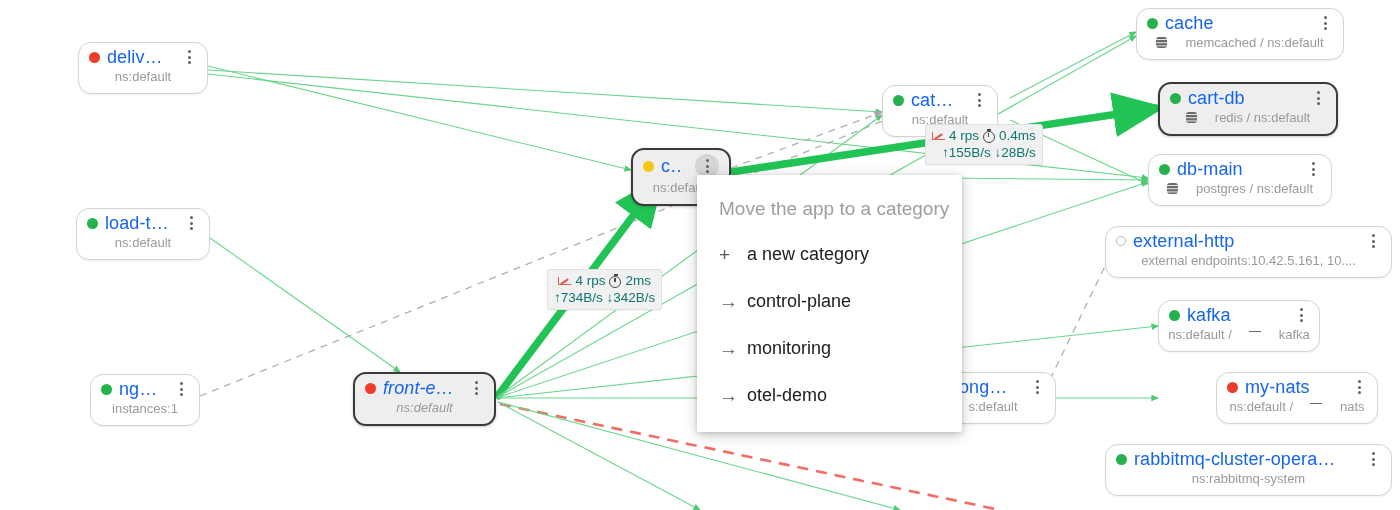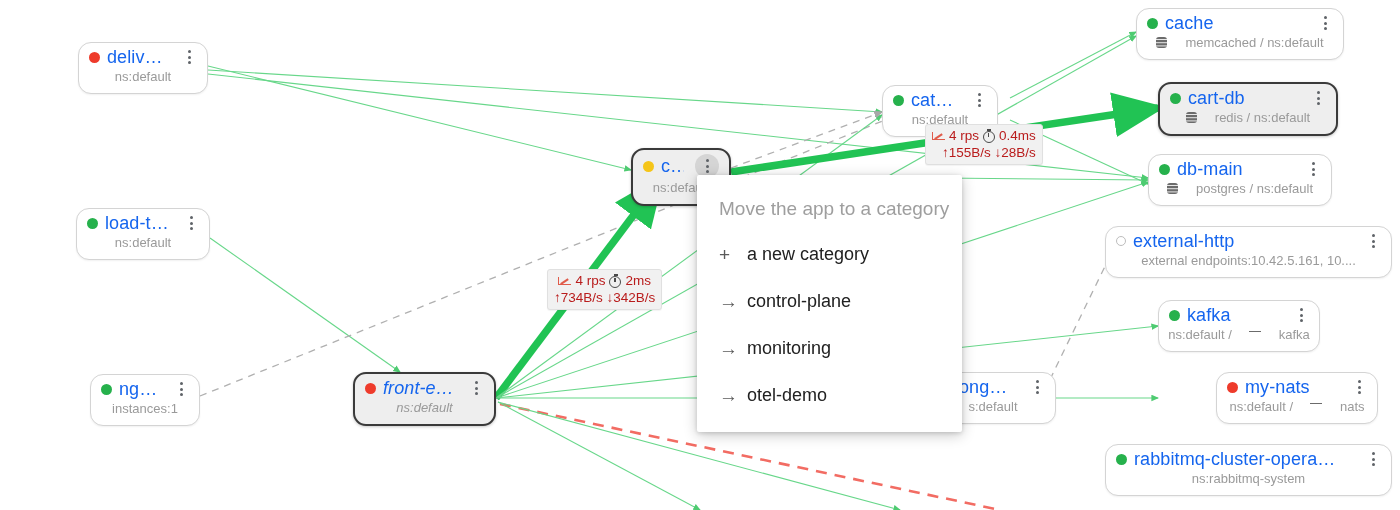--- a/index.html
+++ b/index.html
@@ -117,21 +117,21 @@
 
   
   .metric {
     position: absolute;
     background: #f1f1f1;
     border: 1px solid #e0e0e0;
     border-radius: 3px;
     padding: 2px 6px 3px 6px;
     font-size: 13.5px;
     line-height: 17px;
-    color: #b91c1c;
+    color: #0f766e;
     white-space: nowrap;
     z-index: 14;
     box-shadow: 0 1px 1px rgba(0,0,0,0.05);
   }
   .metric .row1 { display: flex; align-items: center; gap: 4px; justify-content: center; }
   .metric .row2 { text-align: right; }
   .spark {
     display: inline-block; width: 13px; height: 11px; position: relative;
   }
   .spark::before {

